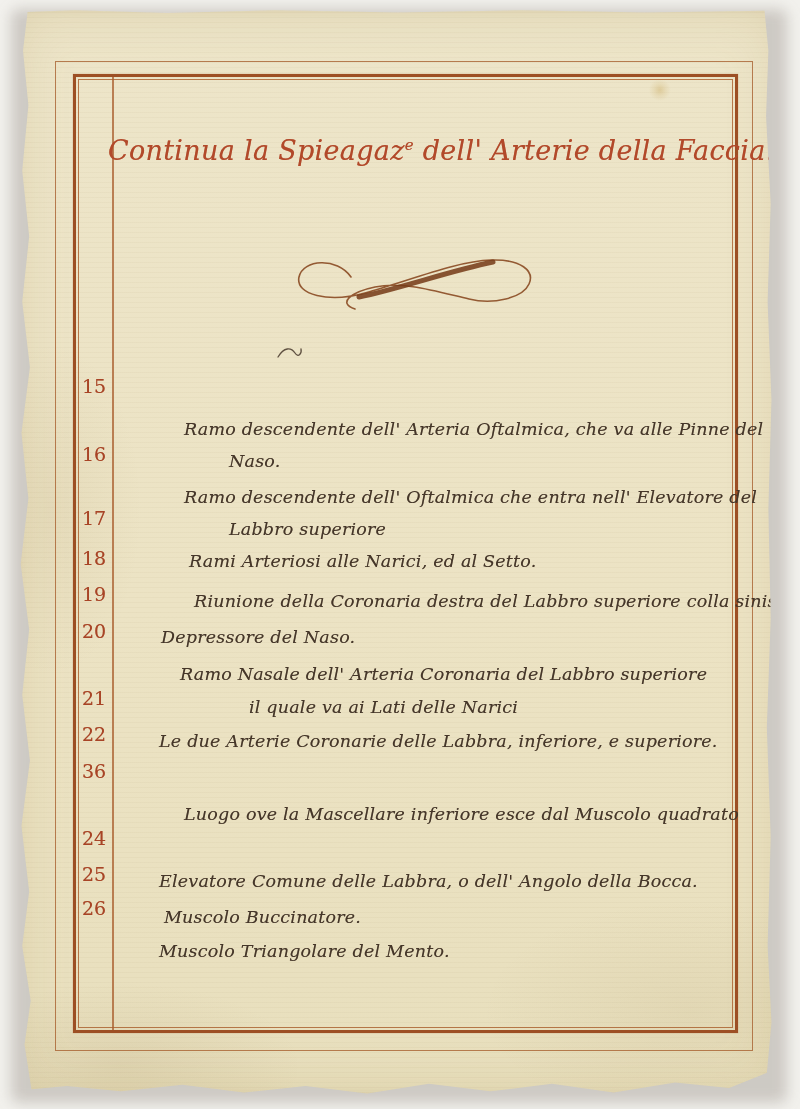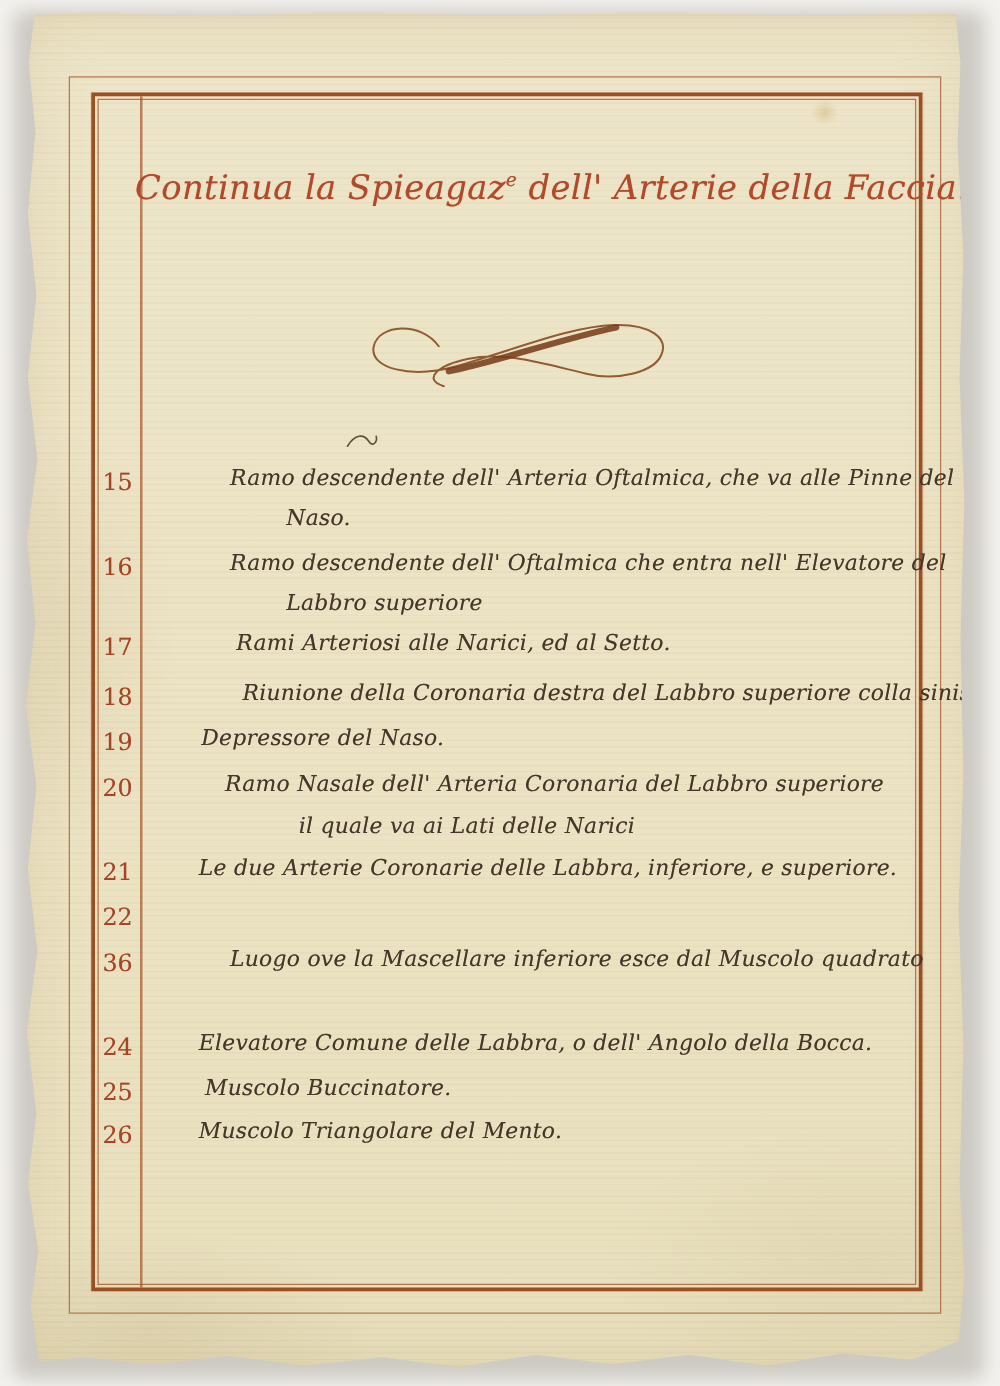--- a/index.html
+++ b/index.html
@@ -77,29 +77,30 @@
     text-shadow:0 0 .5px rgba(168,68,38,.5);
   }
   .line{
     position:absolute;
     white-space:nowrap;
     font-style:italic;
     font-size:17.5px;
     color:#453629;
     letter-spacing:.2px;
     text-shadow:0 0 .5px rgba(69,54,41,.45);
+    margin-top:46px;
   }
   .n15{top:368px}.n16{top:436px}.n17{top:500px}.n18{top:540px}.n19{top:576px}.n20{top:613px}
   .n21{top:680px}.n22{top:716px}.n23{top:753px}.n24{top:820px}.n25{top:856px}.n26{top:890px}
   .l15a{top:366px;left:171px}.l15b{top:398px;left:216px}
   .l16a{top:434px;left:171px}.l16b{top:466px;left:216px}
   .l17{top:498px;left:176px}
   .l18{top:538px;left:181px}
   .l19{top:574px;left:148px}
-  .l20a{top:611px;left:167px}.l20b{top:644px;left:226px}
+  .l20a{top:611px;left:167px}.l20b{top:644px;left:236px}
   .l21{top:678px;left:146px}
   .l22{top:714px;left:151px}
   .l23a{top:751px;left:171px}.l23b{top:784px;left:241px}
   .l24{top:818px;left:146px}
   .l25{top:854px;left:151px}
   .l26{top:888px;left:146px}
 </style>
 </head>
 <body>
 

